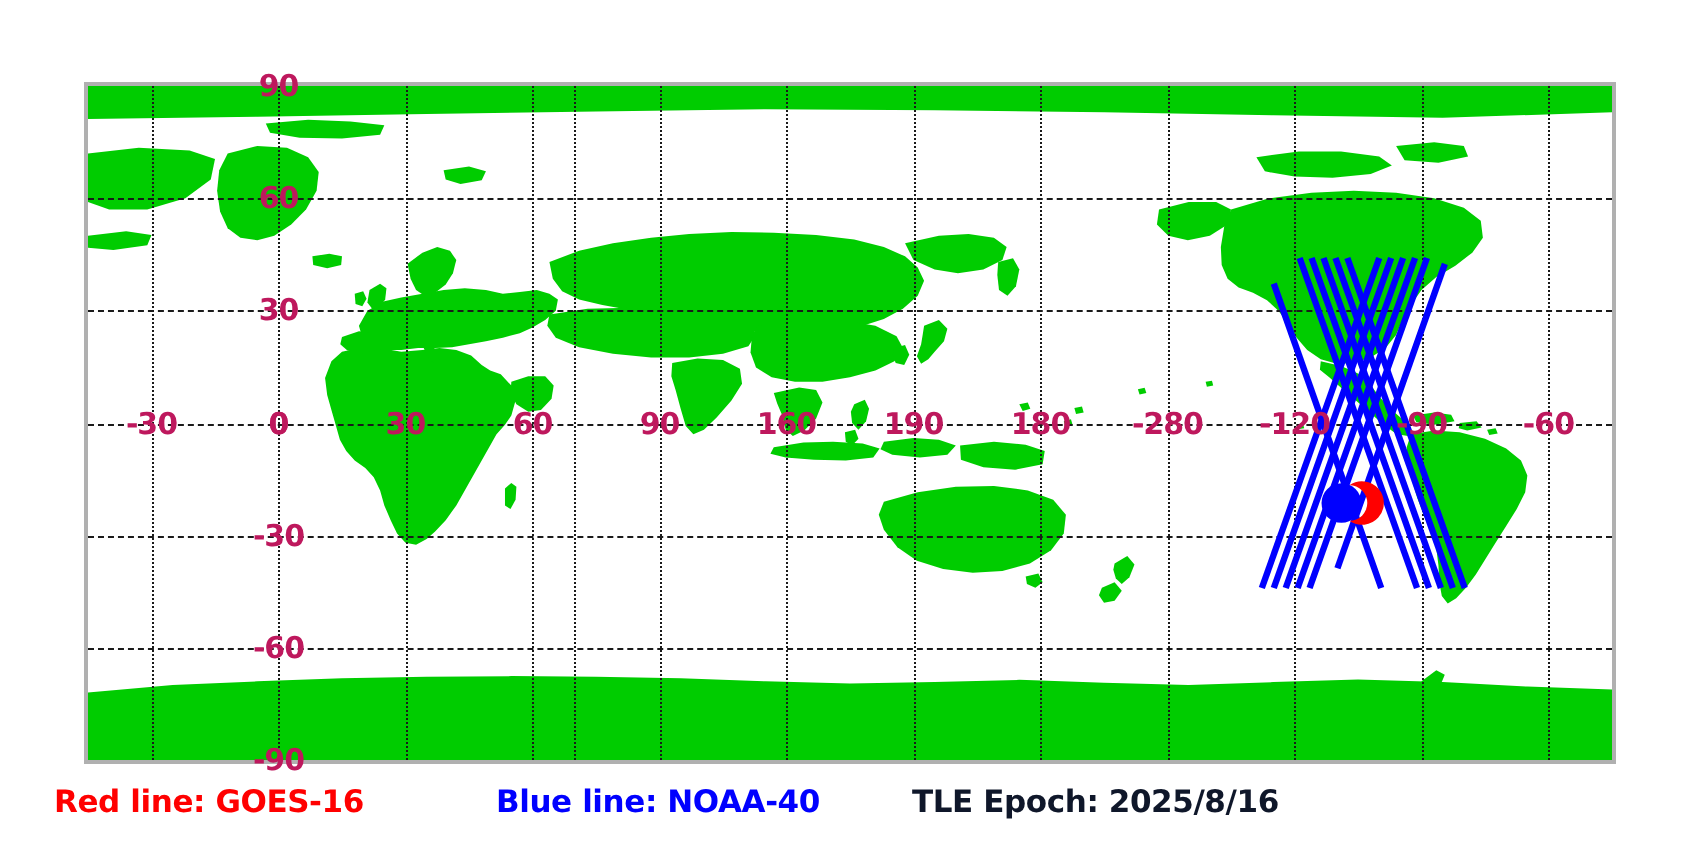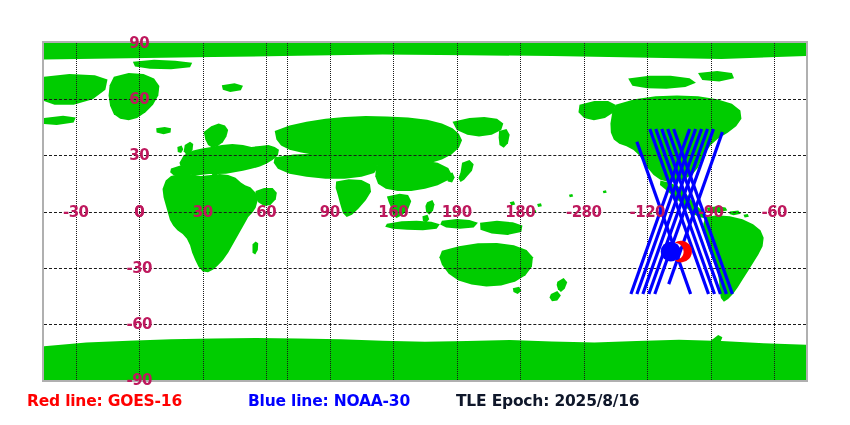--- a/index.html
+++ b/index.html
@@ -321,15 +321,15 @@
     <span class="tick-label" style="left:12.5%; top:50%">0</span>
     <span class="tick-label" style="left:12.5%; top:66.67%">-30</span>
     <span class="tick-label" style="left:12.5%; top:83.33%">-60</span>
     <span class="tick-label" style="left:12.5%; top:100%">-90</span>
   </div>
 
 </div>
 
 <div id="legend">
   <span class="legend-item" id="legend-red">Red line: GOES-16</span>
-  <span class="legend-item" id="legend-blue">Blue line: NOAA-30</span>
+  <span class="legend-item" id="legend-blue">Blue line: NOAA-40</span>
   <span class="legend-item" id="legend-epoch">TLE Epoch: 2025/8/16</span>
 </div>
 
 </body></html>

